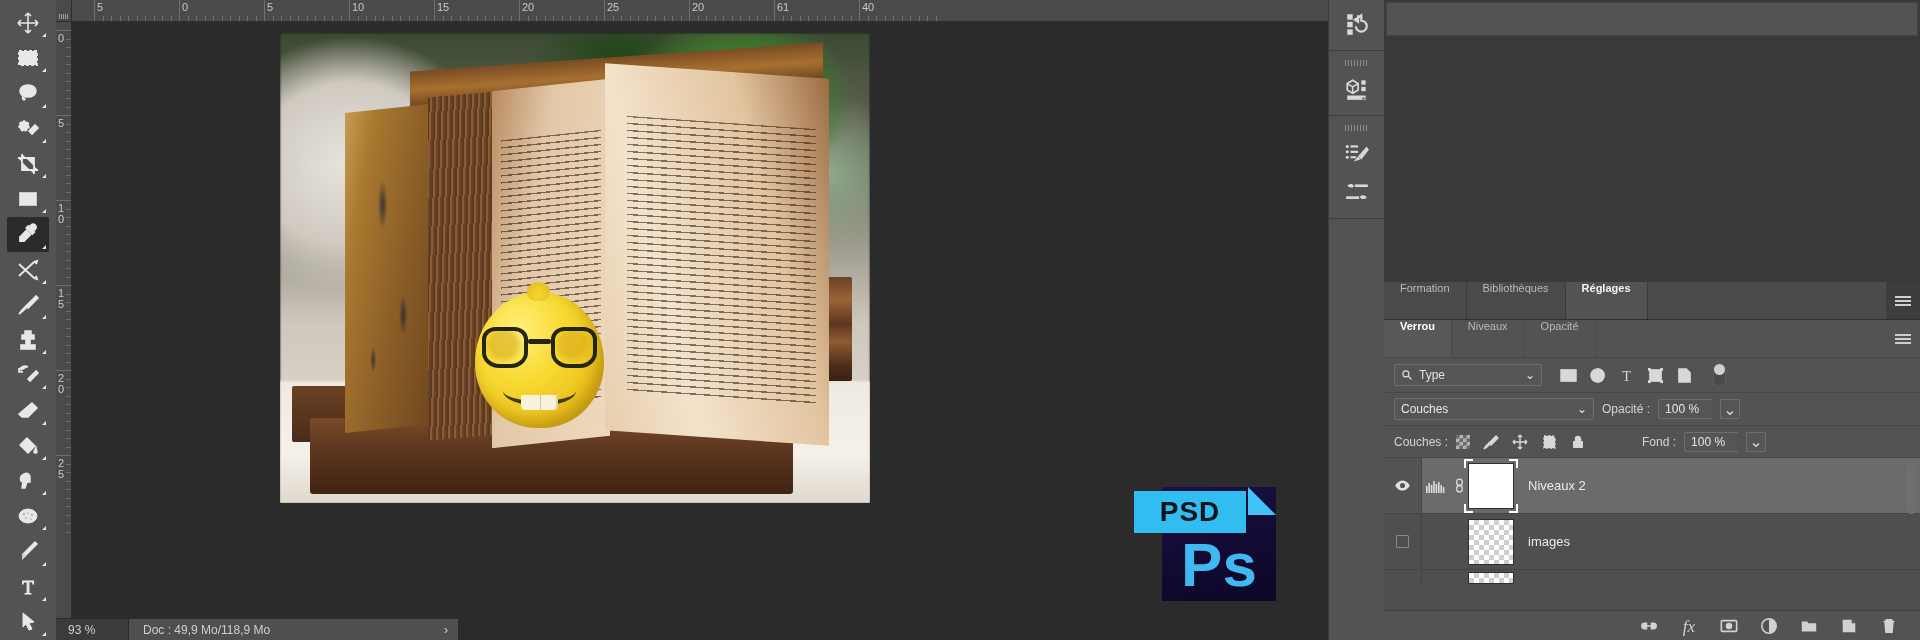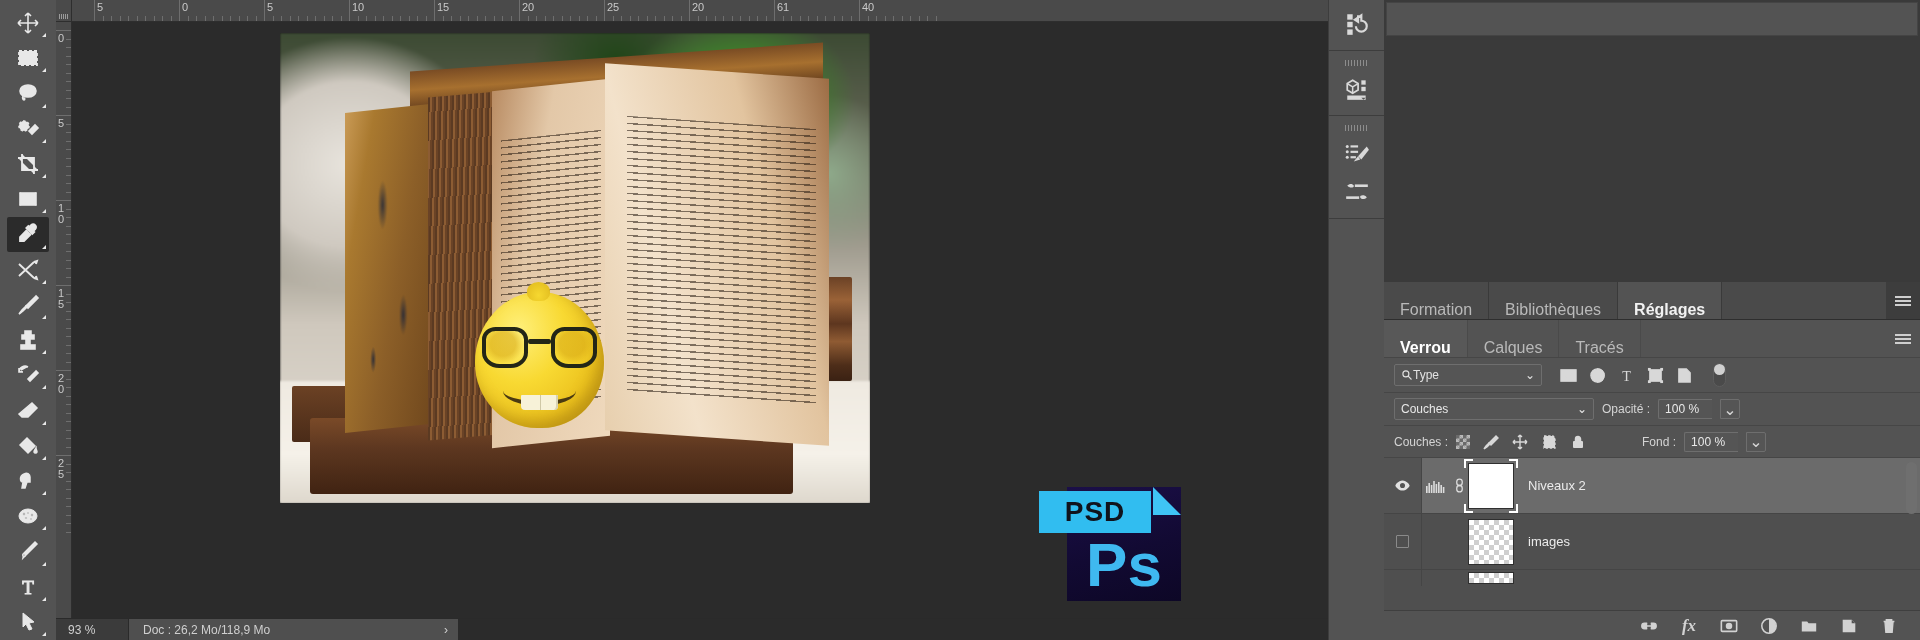--- a/index.html
+++ b/index.html
@@ -171,21 +171,21 @@
   .teeth {
     position:absolute; left:36%; top:76%; width:28%; height:11%;
     background:#f7f2d8; border-radius: 1px 1px 4px 4px;
     box-shadow: inset -3px 0 0 -1px #d8d2b2;
   }
   .teeth::after {
     content:""; position:absolute; left:50%; top:0; width:1.5px; height:100%; background:#cfc8a6;
   }
 
   
-  .psd-badge { position:absolute; left:967px; top:449px; width:142px; height:130px; }
+  .psd-badge { position:absolute; left:1062px; top:449px; width:142px; height:130px; }
   .psd-body {
     position:absolute; left:28px; top:16px; width:114px; height:114px;
     background: linear-gradient(165deg,#1b0f48 0%,#120a33 55%,#0d0726 100%);
   }
   .psd-fold {
     position:absolute; right:0; top:16px; width:28px; height:28px;
     background:#3fc4f5;
     clip-path: polygon(0 0, 100% 100%, 0 100%);
   }
   .psd-tag {
@@ -237,21 +237,21 @@
   .panels { width:536px; flex:none; background:#535353; display:flex; flex-direction:column; }
   .panel-blank { height:282px; background:#3a3a3a; }
   .panel-blank .top-dock {
     margin:2px 2px 0 2px; height:34px; background:#535353; border:1px solid #444;
   }
   .tabrow {
     display:flex; align-items:stretch; height:38px;
     background:#3d3d3d; border-bottom:1px solid #2e2e2e; position:relative;
   }
   .tab {
-    padding:0 16px; display:flex; align-items:flex-end; font-size:16px;
+    padding:0 16px; display:flex; align-items:flex-start; font-size:11px;
     color:#b9b9b9; background:#4a4a4a; border-right:1px solid #3a3a3a;
   }
   .tab.active { background:#535353; color:#f2f2f2; font-weight:bold; }
   .tabrow .spacer { flex:1 1 auto; background:#4a4a4a; }
   .tabrow.sub .spacer { background:#535353; }
   .tabrow.sub { background:#535353; border-bottom:1px solid #464646; }
   .tabrow.sub .tab { background:#535353; border-right:1px solid #4a4a4a; }
   .tabrow.sub .tab.active { background:#585858; color:#fff; }
   .hamburger {
     width:34px; display:flex; align-items:center; justify-content:center;
@@ -260,21 +260,21 @@
     display:block; width:16px; height:10px;
     background: repeating-linear-gradient(180deg,#cfcfcf 0 2px,transparent 2px 4px);
   }
 
   .panel-body { flex:1 1 auto; background:#535353; display:flex; flex-direction:column; }
   .row {
     display:flex; align-items:center; gap:8px; padding:5px 10px;
     border-bottom:1px solid #464646; min-height:32px;
   }
   .filter-select {
-    display:flex; align-items:center; 
+    display:flex; align-items:center; gap:6px;
     width:148px; height:22px; padding:0 6px;
     background:#555; border:1px solid #6e6e6e; border-radius:2px;
     font-size:12px; color:#e2e2e2;
   }
   .filter-select .caret { margin-left:auto; }
   .ficons { display:flex; align-items:center; gap:12px; margin-left:10px; }
   .ficons svg { width:17px; height:17px; fill:#d8d8d8; stroke:#d8d8d8; }
   .toggle-pill {
     margin-left:12px; width:13px; height:24px; border-radius:7px;
     background:#4a4a4a; position:relative; border:1px solid #5d5d5d;
@@ -347,21 +347,21 @@
     position:absolute; right:3px; top:4px; width:11px; height:52px;
     background:#6f6f6f; border-radius:6px;
   }
   .layer-partial { height:16px; display:flex; align-items:center; }
   .layer-partial .thumb-chk { height:12px; }
   .panel-foot {
     height:30px; background:#535353; border-top:1px solid #3f3f3f;
     display:flex; align-items:center; justify-content:flex-end;
     gap:22px; padding-right:22px;
   }
-  .panel-foot .fi { width:18px; height:18px; display:flex; align-items:center; justify-content:center;font-weight:bold; }
+  .panel-foot .fi { width:18px; height:18px; display:flex; align-items:flex-start; justify-content:center; }
   .panel-foot svg { width:18px; height:18px; fill:#d2d2d2; stroke:#d2d2d2; }
   .fx-text { font-family:"Liberation Serif", serif; font-style:italic; font-size:17px; color:#d2d2d2; }
 </style>
 </head>
 <body>
 
 <div class="root">
 
   <div class="toolbar">
     <div class="tool">
@@ -707,21 +707,21 @@
         <div class="psd-tag">
           <span>PSD</span>
         </div>
         <div class="psd-ps">Ps</div>
       </div>
     </div>
 
     <div class="statusbar">
       <div class="sb-zoom">93 %</div>
       <div class="sb-doc">
-        <span>Doc : 26,2 Mo/118,9 Mo</span>
+        <span>Doc : 49,9 Mo/118,9 Mo</span>
         <span class="sb-arrow">›</span>
       </div>
       <div class="sb-rest"></div>
     </div>
   </div>
 
   <div class="rail">
     <div class="rail-grp">
       <div class="rail-ico">
         <svg viewBox="0 0 24 24">
@@ -791,24 +791,24 @@
       <div class="hamburger">
           <i></i>
         </div>
     </div>
 
     <div class="tabrow sub">
       <div class="tab active">
         <span>Verrou</span>
       </div>
       <div class="tab">
-        <span>Calques</span>
+        <span>Niveaux</span>
       </div>
       <div class="tab">
-        <span>Tracés</span>
+        <span>Opacité</span>
       </div>
       <div class="spacer"></div>
       <div class="hamburger">
           <i></i>
         </div>
     </div>
 
     <div class="panel-body">
 
       <div class="row">

